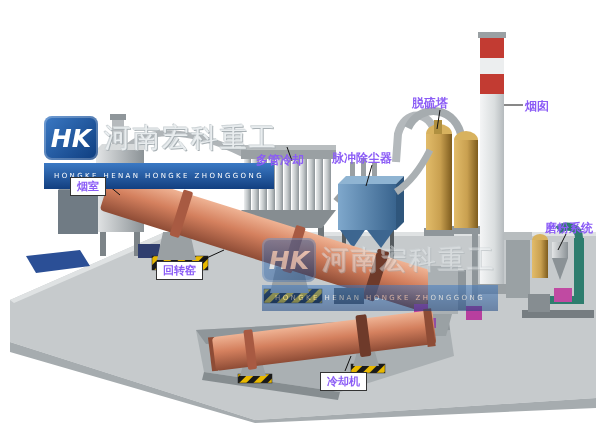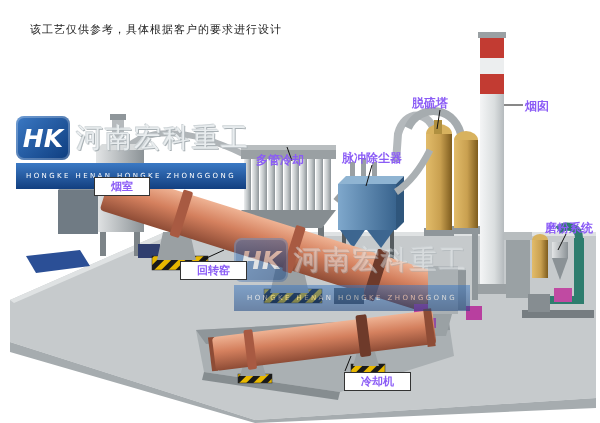--- a/index.html
+++ b/index.html
@@ -10,24 +10,24 @@
   svg{position:absolute;left:0;top:0;}
   .disclaimer{
     position:absolute;left:30px;top:22px;font-size:11px;color:#222;
     letter-spacing:1px;z-index:6;
   }
   .lbl{
     position:absolute;z-index:6;font-weight:bold;color:#8b5cf6;font-size:12px;
     white-space:nowrap;
   }
   .lbl.boxed{
-    background:#fff;border:1px solid #333;padding:1px 16px;font-size:11px;margin-left:24px;
+    background:#fff;border:1px solid #333;padding:1px 6px;font-size:11px;
   }
   
-  .wm{position:absolute;z-index:5;width:230px;}
+  .wm{position:absolute;z-index:5;width:230px;margin-left:28px;}
   .wm .row{display:flex;align-items:center;gap:6px;}
   .wm-logo{
     width:54px;height:44px;flex:0 0 54px;border-radius:8px;
     background:linear-gradient(135deg,#3b79c4,#0d3c7e);
     color:#fff;font-weight:bold;font-style:italic;font-size:25px;
     display:flex;align-items:center;justify-content:center;
     box-shadow:inset 0 0 0 2px rgba(255,255,255,.25);
   }
   .wm-cn{
     font-size:27px;font-weight:normal;letter-spacing:2px;color:#e9edef;
@@ -250,27 +250,26 @@
   </div>
 
   <div class="wm center">
     <div class="row">
       <div class="wm-logo">HK</div>
       <div class="wm-cn">河南宏科重工</div>
     </div>
     <div class="wm-bar">HONGKE HENAN HONGKE ZHONGGONG</div>
   </div>
 
-  <div class="disclaimer">该工艺仅供参考，具体根据客户的要求进行设计</div>
 
   <div class="lbl boxed" style="left:70px;top:177px;">烟室</div>
 
   <div class="lbl" style="left:256px;top:132px;margin-top:20px;">多管冷却</div>
 
-  <div class="lbl" style="left:342px;top:150px;">脉冲除尘器</div>
+  <div class="lbl" style="left:332px;top:150px;">脉冲除尘器</div>
 
   <div class="lbl" style="left:412px;top:95px;">脱硫塔</div>
 
   <div class="lbl" style="left:525px;top:98px;">烟囱</div>
 
   <div class="lbl" style="left:545px;top:220px;">磨粉系统</div>
 
   <div class="lbl boxed" style="left:156px;top:261px;">回转窑</div>
 
   <div class="lbl boxed" style="left:320px;top:372px;">冷却机</div>

